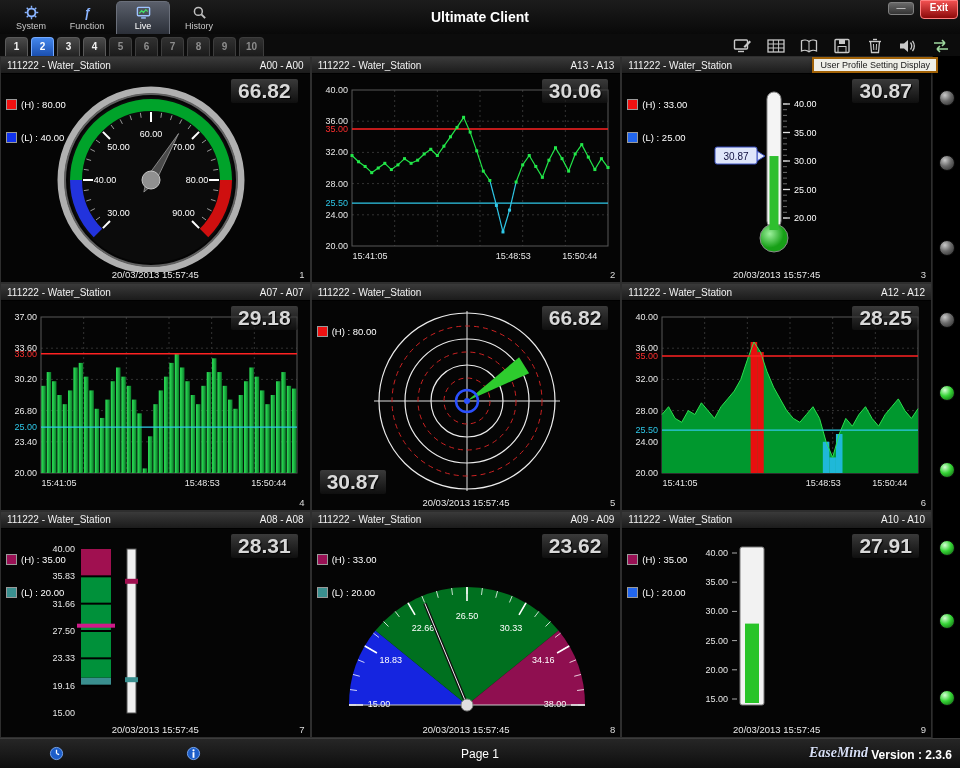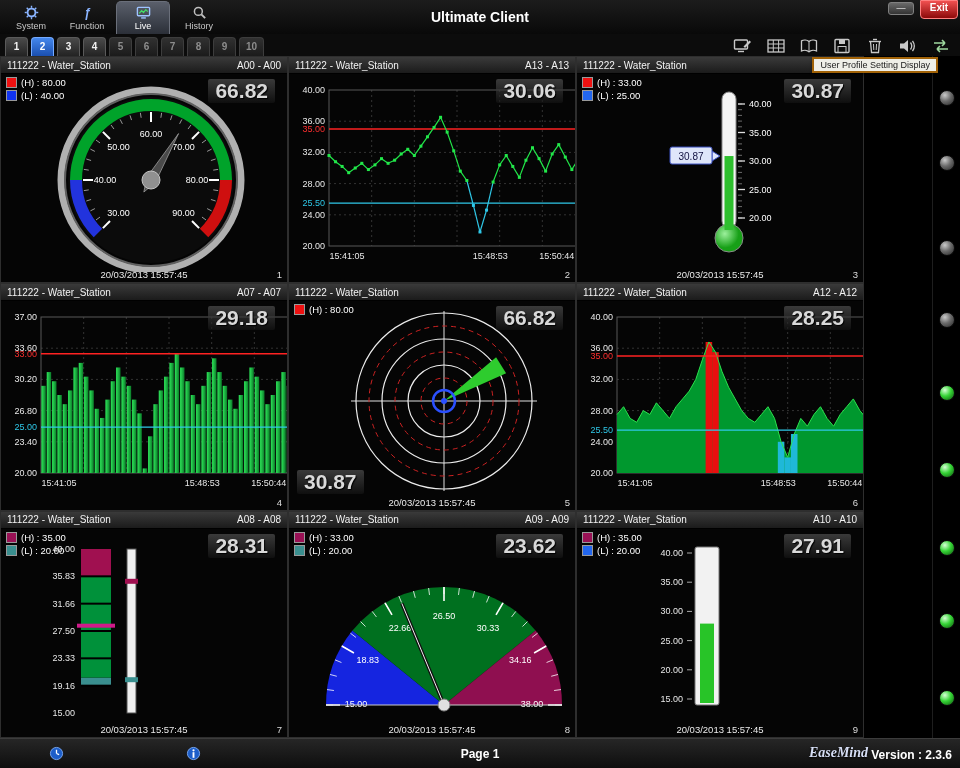--- a/index.html
+++ b/index.html
@@ -26,50 +26,50 @@
   .ptab{min-width:23px;padding:0 6px;height:19px;border-radius:4px 4px 0 0;background:linear-gradient(#4a4a4a,#232323);
     border:1px solid #5a5a5a;border-bottom:none;color:#f2f2f2;font-size:10px;font-weight:bold;text-align:center;line-height:17px;}
   .ptab.dim{color:#8d8d8d;background:linear-gradient(#313131,#1b1b1b);border-color:#3d3d3d;}
   .ptab.active{background:linear-gradient(#4487ec,#1a4fb0);border-color:#74aaff;color:#fff;}
   .toolbar{position:absolute;right:6px;top:2px;display:flex;gap:7px;}
   .tbtn{width:26px;height:19px;display:flex;align-items:center;justify-content:center;border-radius:3px;}
   .tooltip{position:absolute;top:57px;right:22px;z-index:99;background:#efefe8;color:#1a1a1a;font-size:9px;
     padding:1px 6px;border:2px solid #a16207;box-shadow:1px 1px 3px rgba(0,0,0,.8);}
 
   
-  .grid{position:absolute;top:56px;left:0;width:864px;height:682px;display:grid;
+  .grid{position:absolute;top:56px;left:0;width:932px;height:682px;display:grid;
     grid-template-columns:1fr 1fr 1fr;grid-template-rows:1fr 1fr 1fr;}
   .panel{position:relative;border:1px solid #2e2e2e;background:#050505;overflow:hidden;}
   .phead{height:17px;background:linear-gradient(#3a3a3a,#1b1b1b);border-bottom:1px solid #000;display:flex;
     justify-content:space-between;align-items:center;padding:0 6px;font-size:10px;color:#f2f2f2;}
   .pbody{position:absolute;top:17px;left:0;right:0;bottom:0;}
   .chart{position:absolute;top:6px;left:0;}
   .legend{position:absolute;top:3px;left:5px;z-index:5;}
-  .lrow{display:flex;align-items:center;gap:4px;font-size:9.5px;color:#fff;margin-bottom:2px;}
+  .lrow{display:flex;align-items:center;gap:4px;font-size:9.5px;color:#fff;margin-bottom:2px;margin-top:22px;}
   .sw{width:11px;height:11px;border:1px solid #999;display:inline-block;}
   .bigval{position:absolute;top:5px;right:12px;z-index:6;font-size:21px;font-weight:bold;color:#d9d9d9;
     background:linear-gradient(rgba(86,86,86,.65),rgba(20,20,20,.65));padding:0 7px;border-radius:2px;
     text-shadow:1px 1px 1px #000;text-align:right;}
   .bigval.bl{top:auto;right:auto;bottom:16px;left:8px;}
   .pts{position:absolute;bottom:2px;left:0;right:0;text-align:center;font-size:9.5px;color:#eaeaea;z-index:6;}
   .pnum{position:absolute;bottom:2px;right:5px;font-size:9.5px;color:#ddd;z-index:6;}
 
   
   .ledcol{position:absolute;top:56px;right:0;width:28px;height:682px;background:#000;border-left:1px solid #1e1e1e;}
   .led{position:absolute;left:6px;width:16px;height:16px;border-radius:50%;border:1px solid #0c0c0c;}
   .led.on{background:radial-gradient(circle at 35% 30%,#d6ffd6,#35d435 45%,#0b4d0b);}
   .led.off{background:radial-gradient(circle at 35% 30%,#c9c9c9,#6b6b6b 45%,#242424);}
 
   
   .statusbar{position:absolute;bottom:0;left:0;right:0;height:30px;background:linear-gradient(#262626,#0e0e0e);
     border-top:1px solid #3c3c3c;}
   .sb-item{position:absolute;top:7px;display:flex;align-items:center;gap:6px;font-size:10px;font-weight:bold;color:#f0f0f0;flex-direction:column;}
   .sb-time{left:10px;}
   .sb-mode{left:165px;}
-  .sb-page{position:absolute;left:0;right:0;top:8px;text-align:center;font-size:12px;font-weight:bold;color:#fff;}
+  .sb-page{position:absolute;left:0;right:0;top:8px;text-align:center;font-size:12px;font-weight:normal;color:#fff;}
   .sb-brand{position:absolute;right:92px;top:6px;font-family:"Liberation Serif",serif;font-style:italic;
     font-weight:bold;font-size:14px;color:#d6def5;text-shadow:0 1px 2px #000;}
   .sb-version{position:absolute;right:8px;top:9px;font-size:12px;font-weight:bold;color:#fff;}
 </style>
 </head>
 <body>
 
 <div class="app">
 
   <header class="titlebar">

